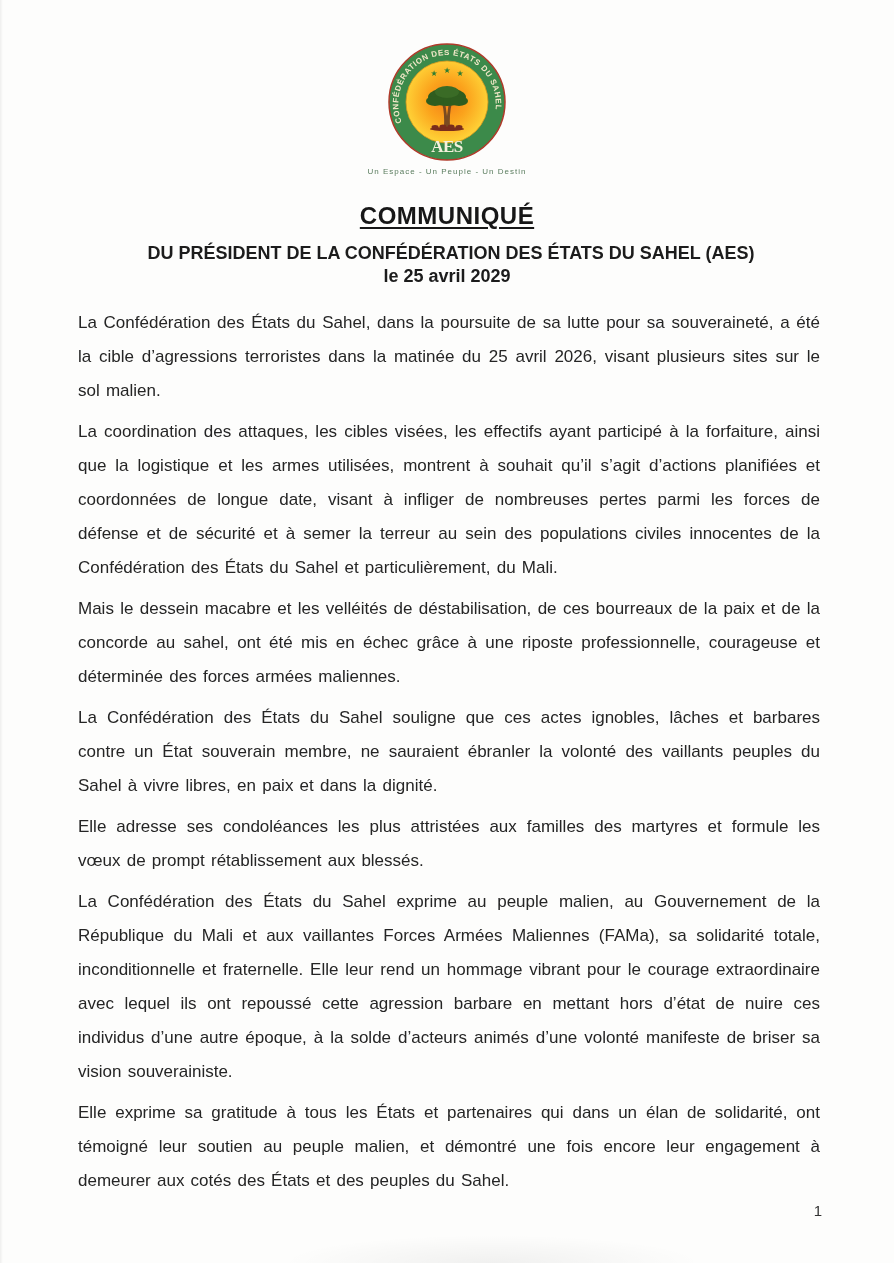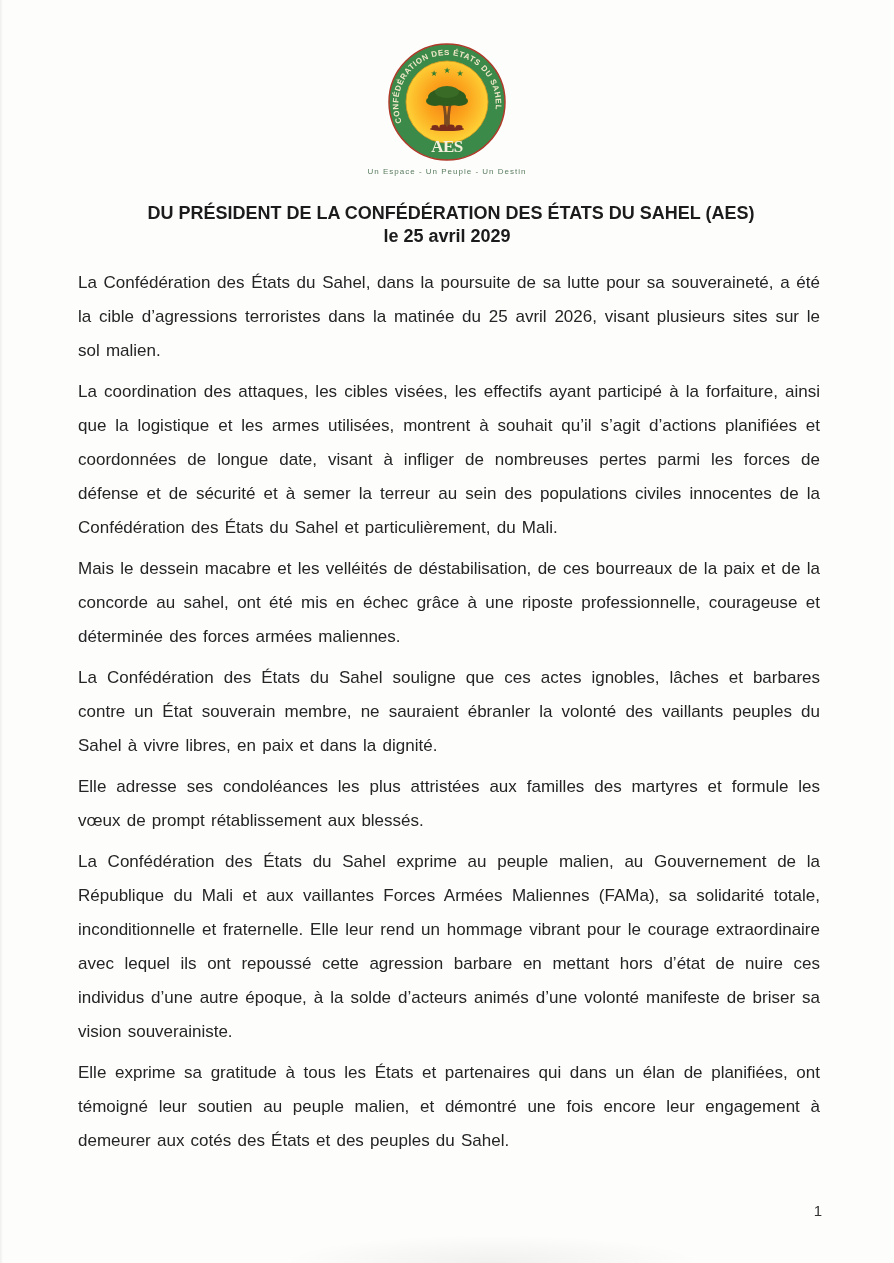--- a/index.html
+++ b/index.html
@@ -40,21 +40,21 @@
     text-decoration: underline;
     text-underline-offset: 3px;
     color: #171717;
   }
   .doc-subtitle {
     font-size: 18px;
     font-weight: bold;
     line-height: 23px;
     color: #1c1c1c;
   }
-  .doc-subtitle.first { margin-top: 4px; padding-left: 8px; }
+  .doc-subtitle.first { margin-top: 12px; padding-left: 8px; }
   .content {
     margin: 18px 74px 0 78px;
   }
   .content p {
     font-size: 17px;
     line-height: 34px;
     text-align: justify;
     margin-bottom: 7px;
     color: #252525;
     word-spacing: 1.5px;
@@ -110,29 +110,30 @@
         <ellipse cx="64" cy="84.5" rx="3.5" ry="2"></ellipse>
         <ellipse cx="72" cy="85" rx="3.5" ry="2"></ellipse>
       </g>
 
       <text x="60" y="110" font-size="17" font-weight="bold" text-anchor="middle" fill="#f5f0dc" font-family="Liberation Serif, serif" letter-spacing="-0.5">AES</text>
     </svg>
     <div class="logo-motto">Un Espace - Un Peuple - Un Destin</div>
   </div>
 
   <div class="doc-header">
+    <div class="doc-title">COMMUNIQUÉ</div>
     <div class="doc-subtitle first">DU PRÉSIDENT DE LA CONFÉDÉRATION DES ÉTATS DU SAHEL (AES)</div>
     <div class="doc-subtitle">le 25 avril 2029</div>
   </div>
 
   <div class="content">
     <p>La Confédération des États du Sahel, dans la poursuite de sa lutte pour sa souveraineté, a été la cible d’agressions terroristes dans la matinée du 25 avril 2026, visant plusieurs sites sur le sol malien.</p>
     <p>La coordination des attaques, les cibles visées, les effectifs ayant participé à la forfaiture, ainsi que la logistique et les armes utilisées, montrent à souhait qu’il s’agit d’actions planifiées et coordonnées de longue date, visant à infliger de nombreuses pertes parmi les forces de défense et de sécurité et à semer la terreur au sein des populations civiles innocentes de la Confédération des États du Sahel et particulièrement, du Mali.</p>
     <p>Mais le dessein macabre et les velléités de déstabilisation, de ces bourreaux de la paix et de la concorde au sahel, ont été mis en échec grâce à une riposte professionnelle, courageuse et déterminée des forces armées maliennes.</p>
     <p>La Confédération des États du Sahel souligne que ces actes ignobles, lâches et barbares contre un État souverain membre, ne sauraient ébranler la volonté des vaillants peuples du Sahel à vivre libres, en paix et dans la dignité.</p>
     <p>Elle adresse ses condoléances les plus attristées aux familles des martyres et formule les vœux de prompt rétablissement aux blessés.</p>
     <p>La Confédération des États du Sahel exprime au peuple malien, au Gouvernement de la République du Mali et aux vaillantes Forces Armées Maliennes (FAMa), sa solidarité totale, inconditionnelle et fraternelle. Elle leur rend un hommage vibrant pour le courage extraordinaire avec lequel ils ont repoussé cette agression barbare en mettant hors d’état de nuire ces individus d’une autre époque, à la solde d’acteurs animés d’une volonté manifeste de briser sa vision souverainiste.</p>
-    <p>Elle exprime sa gratitude à tous les États et partenaires qui dans un élan de planifiées, ont témoigné leur soutien au peuple malien, et démontré une fois encore leur engagement à demeurer aux cotés des États et des peuples du Sahel.</p>
+    <p>Elle exprime sa gratitude à tous les États et partenaires qui dans un élan de solidarité, ont témoigné leur soutien au peuple malien, et démontré une fois encore leur engagement à demeurer aux cotés des États et des peuples du Sahel.</p>
   </div>
 
   <div class="page-number">1</div>
 
 </div>
 
 </body></html>

